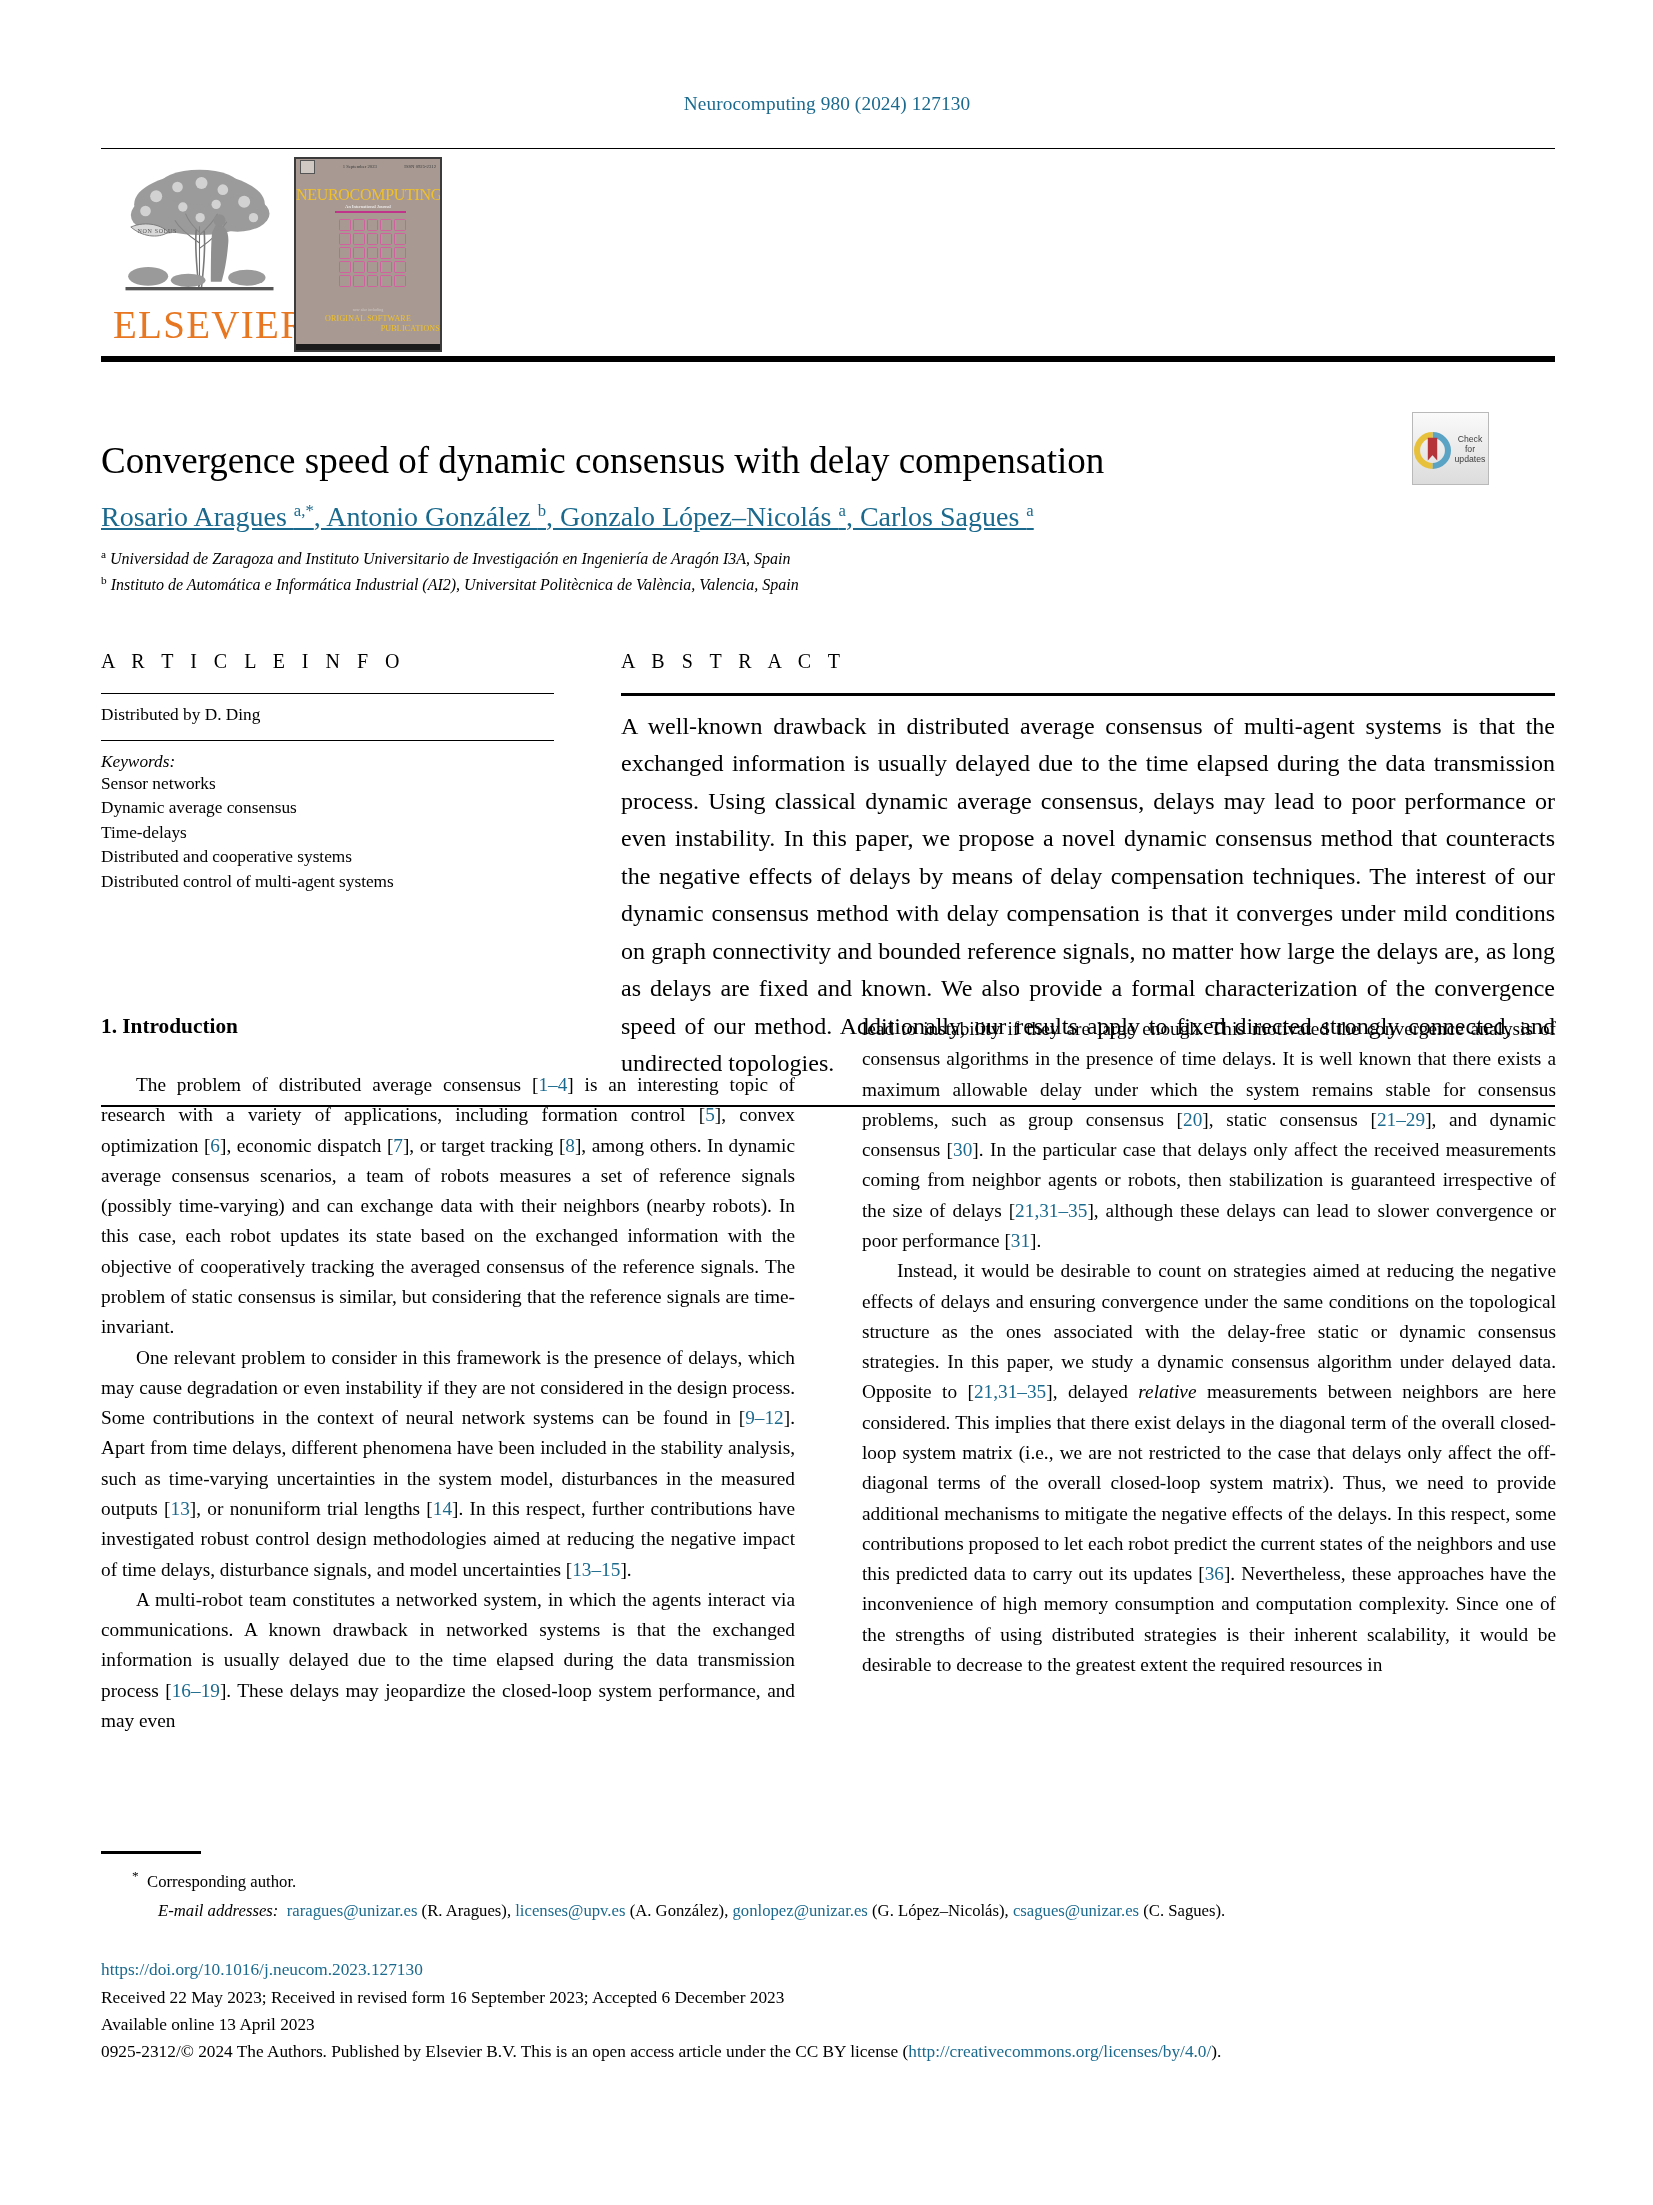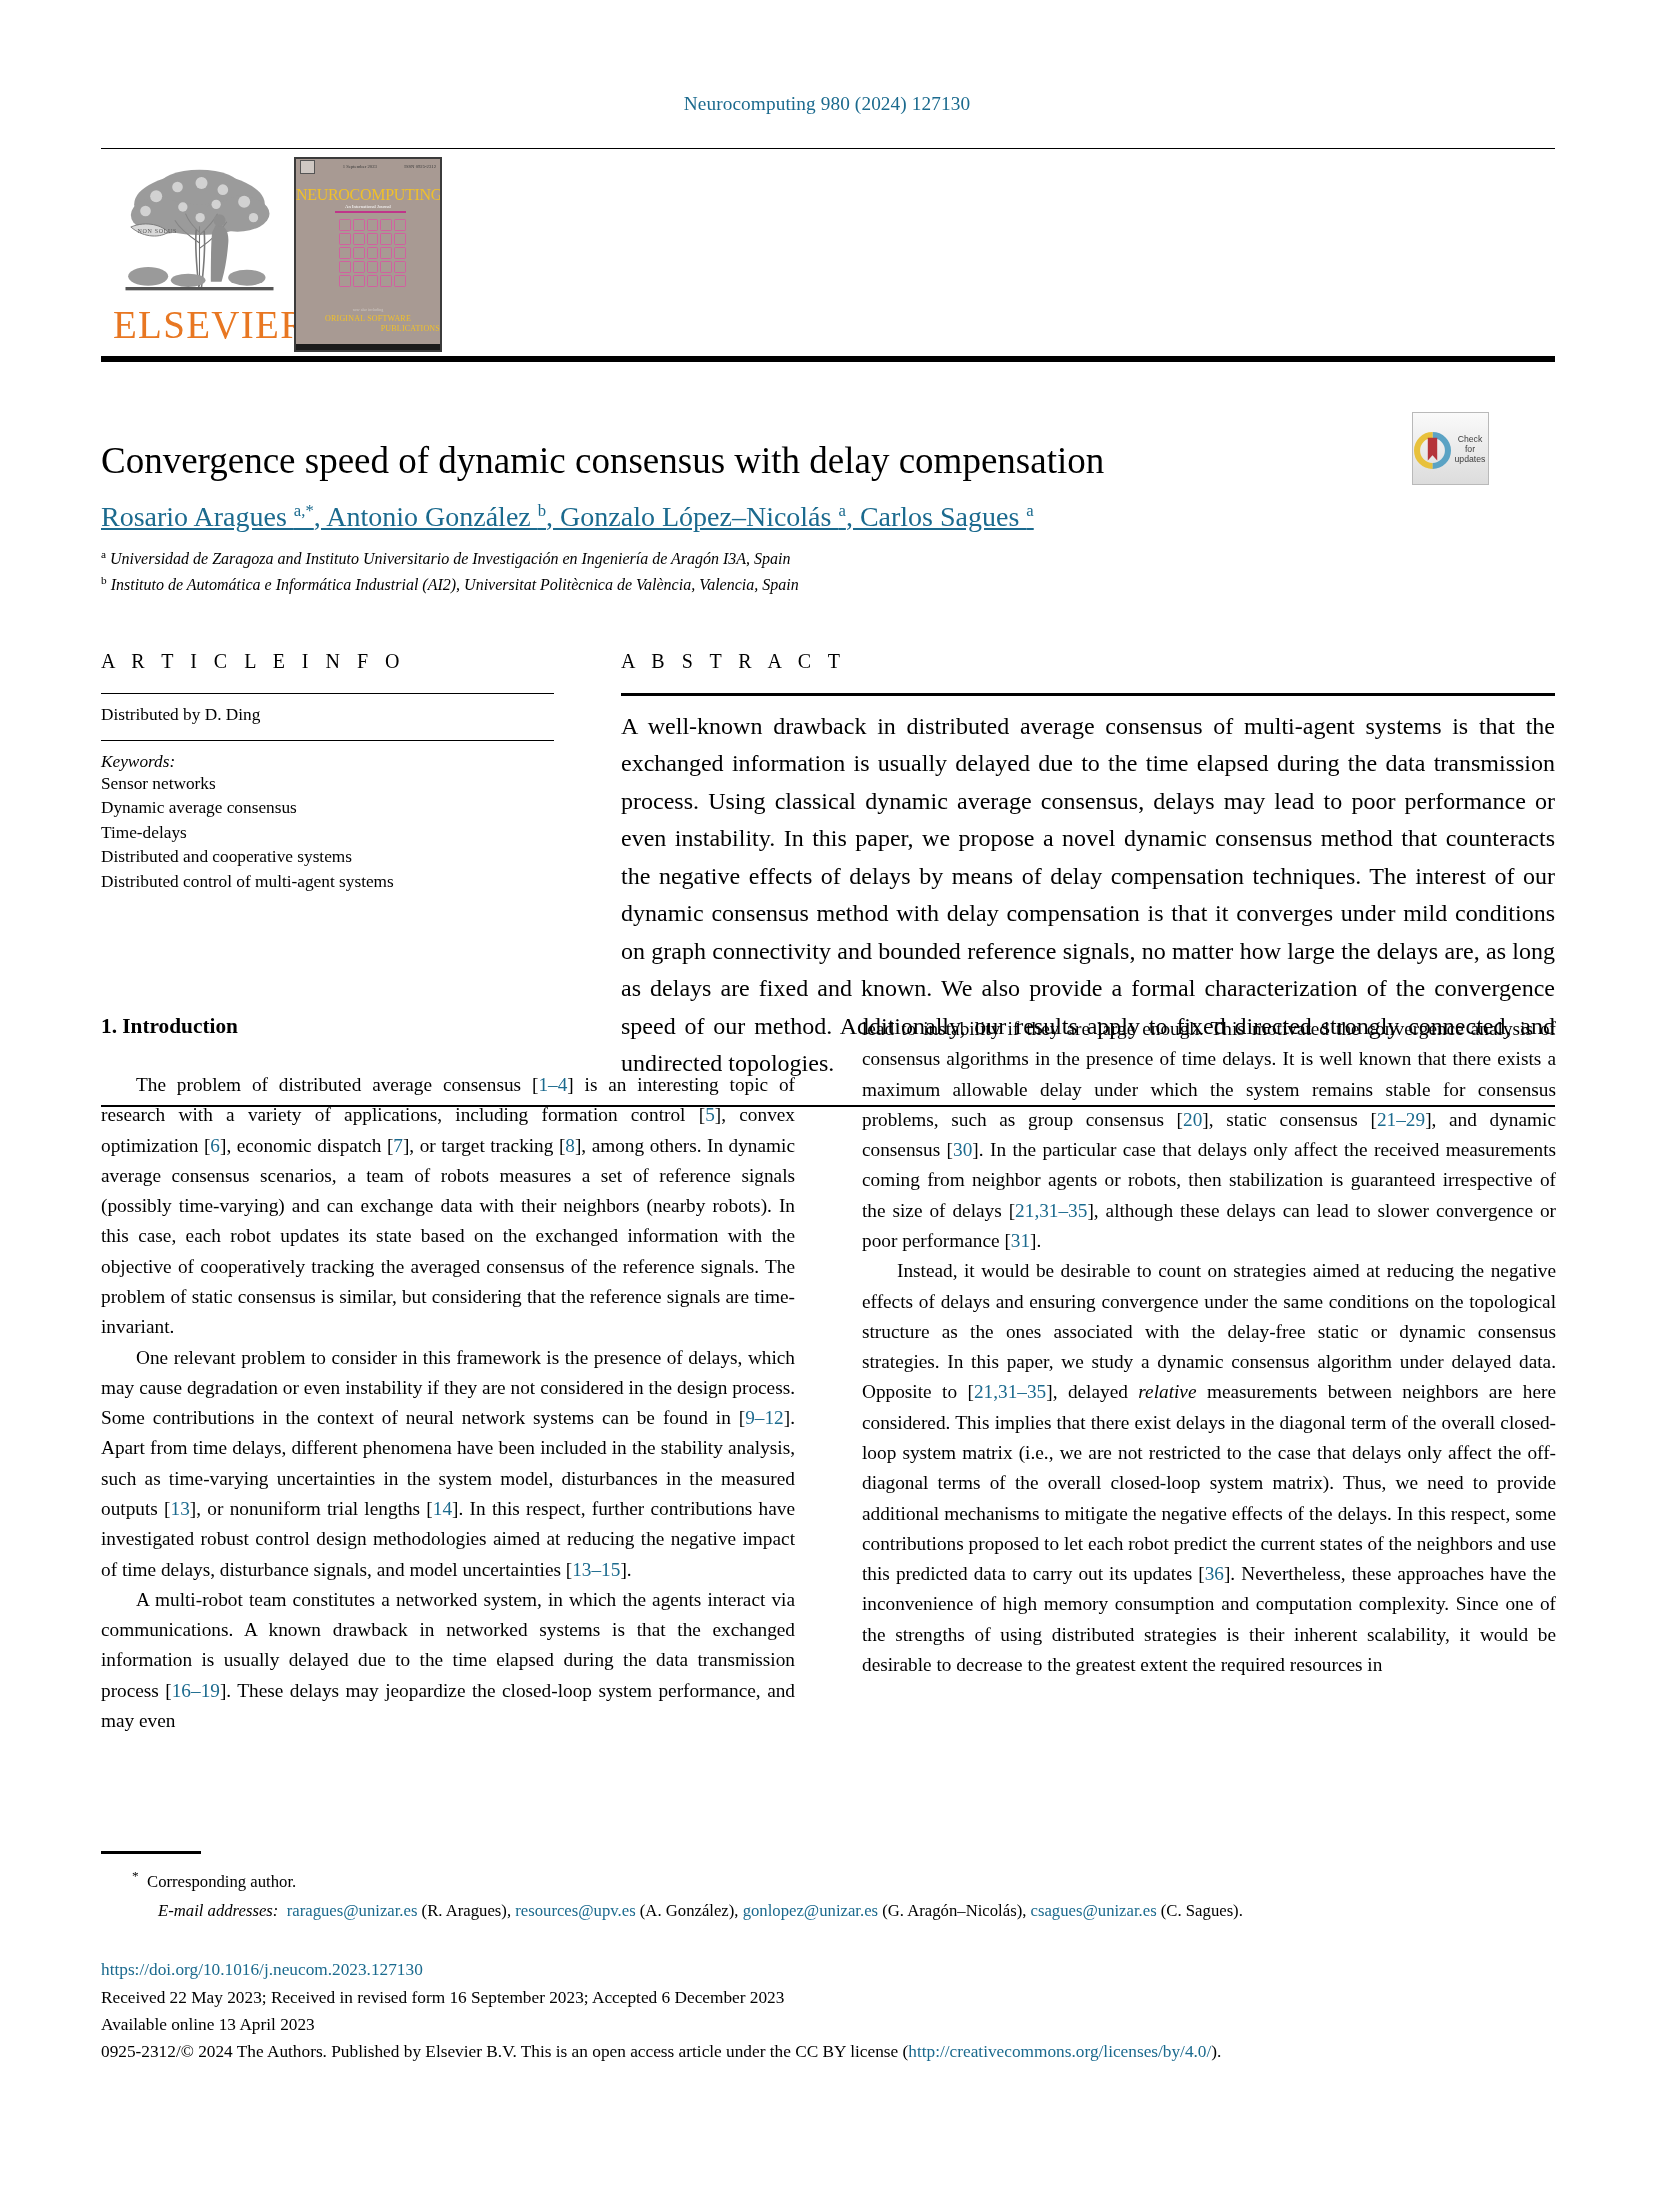--- a/index.html
+++ b/index.html
@@ -299,22 +299,22 @@
       <p class="p">Instead, it would be desirable to count on strategies aimed at reducing the negative effects of delays and ensuring convergence under the same conditions on the topological structure as the ones associated with the delay-free static or dynamic consensus strategies. In this paper, we study a dynamic consensus algorithm under delayed data. Opposite to [<span class="ref">21,31–35</span>], delayed <span class="it">relative</span> measurements between neighbors are here considered. This implies that there exist delays in the diagonal term of the overall closed-loop system matrix (i.e., we are not restricted to the case that delays only affect the off-diagonal terms of the overall closed-loop system matrix). Thus, we need to provide additional mechanisms to mitigate the negative effects of the delays. In this respect, some contributions proposed to let each robot predict the current states of the neighbors and use this predicted data to carry out its updates [<span class="ref">36</span>]. Nevertheless, these approaches have the inconvenience of high memory consumption and computation complexity. Since one of the strengths of using distributed strategies is their inherent scalability, it would be desirable to decrease to the greatest extent the required resources in</p>
     </div>
   </div>
 
   <div class="footer">
     <div class="foot-rule"></div>
     <div class="foot-corr"><sup>*</sup>&nbsp; <span>Corresponding author.</span></div>
     <div class="foot-mail">
       <span class="lbl">E-mail addresses:</span>&nbsp;
       <span class="lnk">raragues@unizar.es</span> <span>(R. Aragues)</span>,
-      <span class="lnk">resources@upv.es</span> <span>(A. González)</span>,
-      <span class="lnk">gonlopez@unizar.es</span> <span>(G. Aragón–Nicolás)</span>,
+      <span class="lnk">licenses@upv.es</span> <span>(A. González)</span>,
+      <span class="lnk">gonlopez@unizar.es</span> <span>(G. López–Nicolás)</span>,
       <span class="lnk">csagues@unizar.es</span> <span>(C. Sagues)</span>.
     </div>
     <div class="doi">https://doi.org/10.1016/j.neucom.2023.127130</div>
     <div class="foot-line">Received 22 May 2023; Received in revised form 16 September 2023; Accepted 6 December 2023</div>
     <div class="foot-line small">Available online 13 April 2023</div>
     <div class="foot-line small"><span>0925-2312/© 2024 The Authors. Published by Elsevier B.V. This is an open access article under the CC BY license (</span><span class="lnk">http://creativecommons.org/licenses/by/4.0/</span><span>).</span></div>
   </div>
 
 </div>
 

